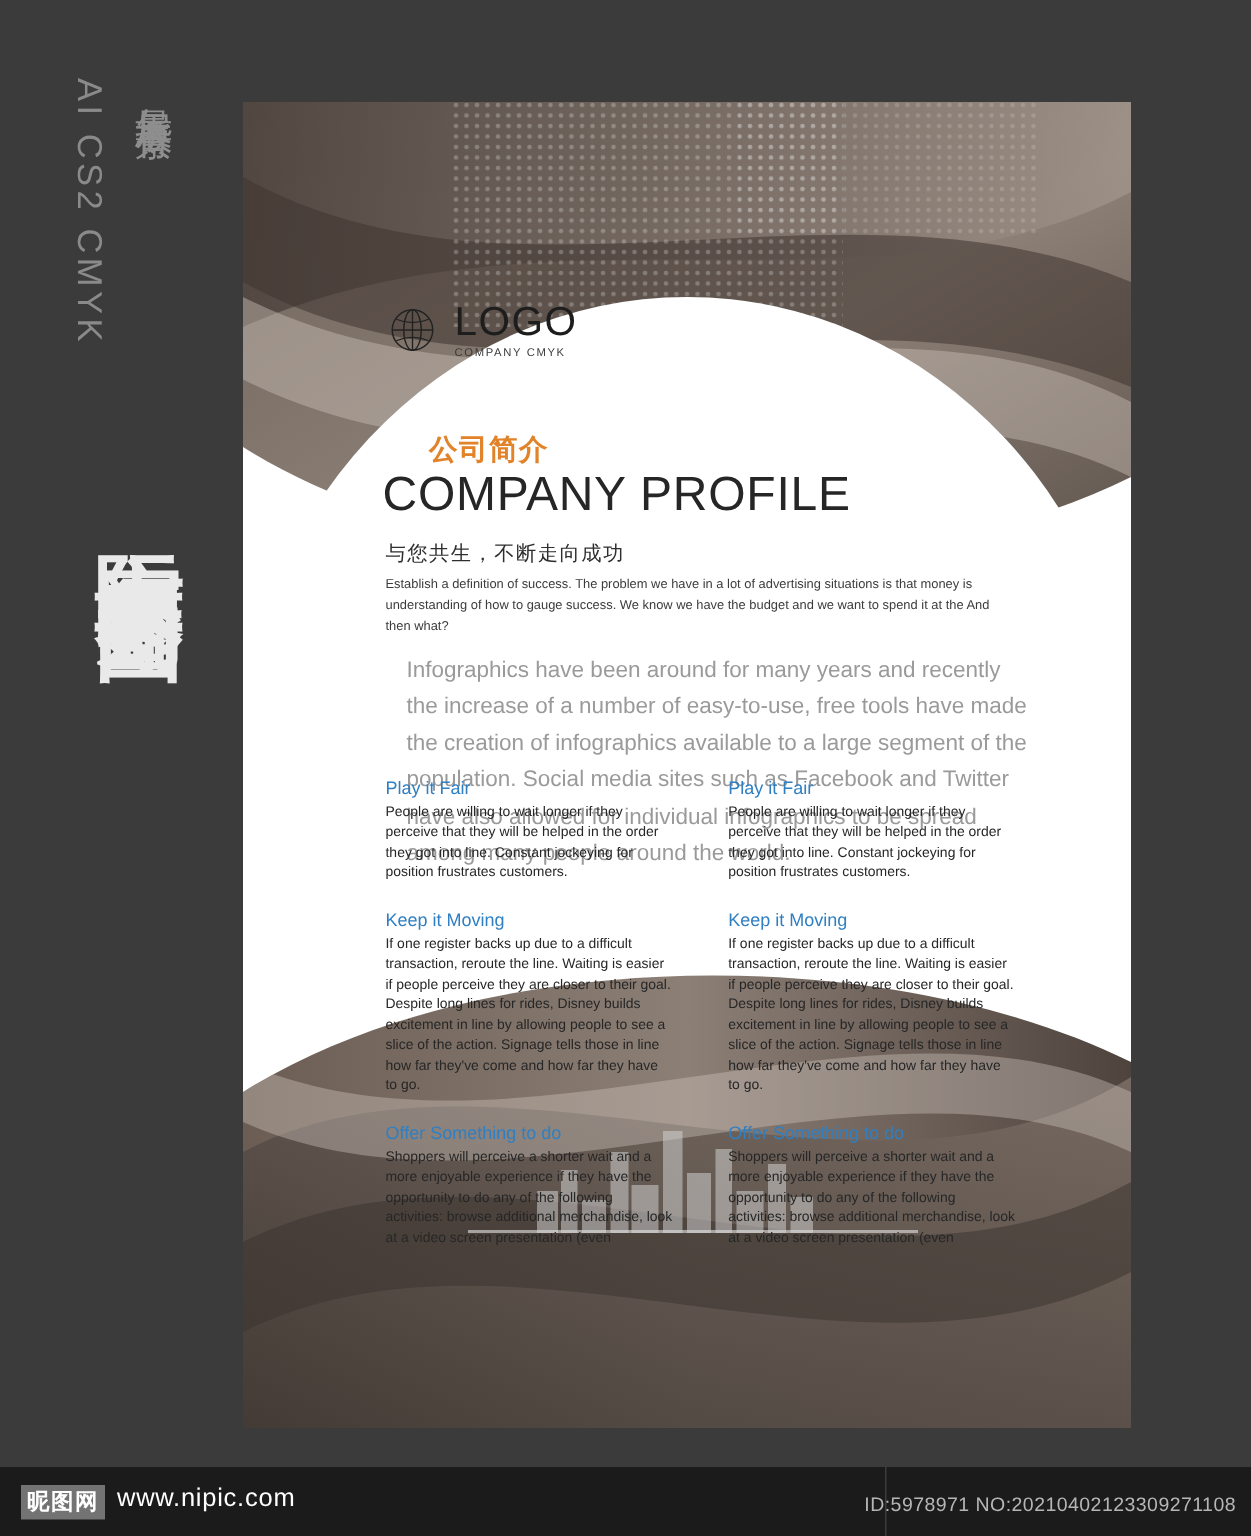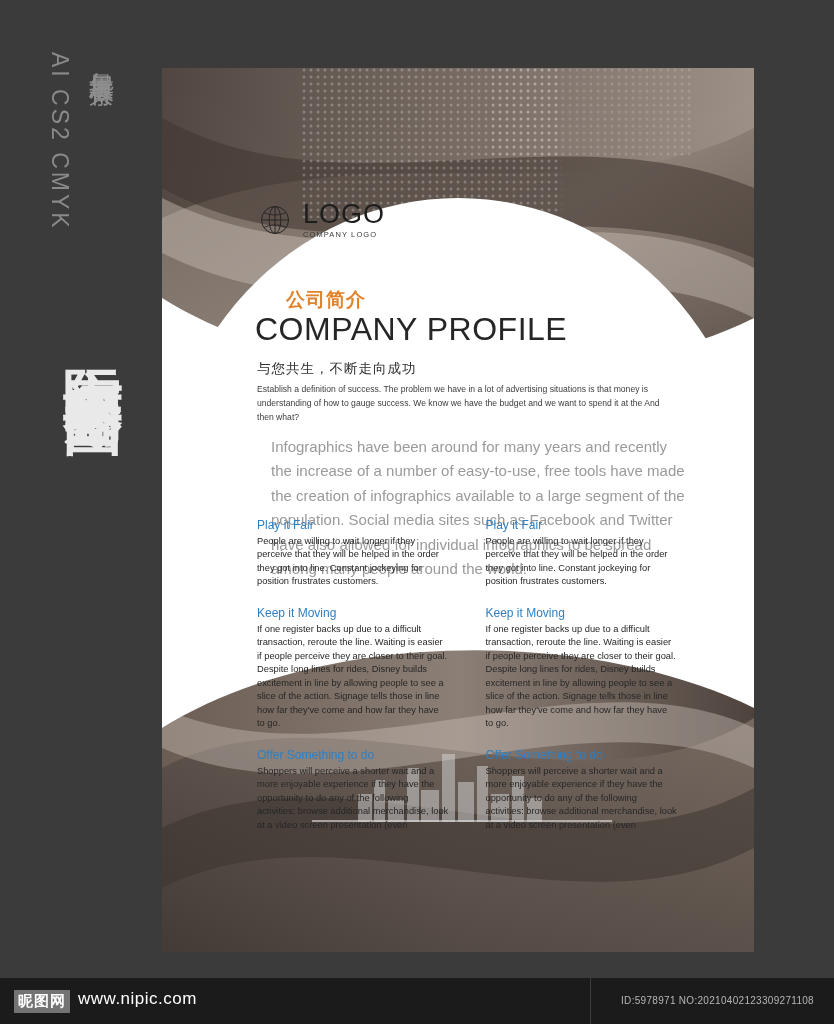--- a/index.html
+++ b/index.html
@@ -197,24 +197,24 @@
     position: absolute;
     left: 78px;
     top: 11px;
     color: #fff;
     font-size: 17px;
     font-weight: normal;
     letter-spacing: 0.5px;
   }
   #footer-meta {
     position: absolute;
-    right: 20px;
+    right: 10px;
     top: 17px;
     color: #b6b6b6;
-    font-size: 10px;
+    font-size: 13px;
     letter-spacing: 0.3px;
     padding-left: 44px;
   }
   #footer-divider {
     position: absolute;
     left: 590px;
     top: 0;
     width: 1px;
     height: 46px;
     background: #3d3d3d;
@@ -305,21 +305,21 @@
         <svg class="logo-mark" viewBox="0 0 40 40">
           <circle cx="20" cy="20" r="15" fill="none" stroke="#222" stroke-width="1.1"></circle>
           <ellipse cx="20" cy="20" rx="6.5" ry="15" fill="none" stroke="#222" stroke-width="1"></ellipse>
           <line x1="5" y1="20" x2="35" y2="20" stroke="#222" stroke-width="1"></line>
           <path d="M8,12 Q20,17 32,12" fill="none" stroke="#222" stroke-width="0.9"></path>
           <path d="M8,28 Q20,23 32,28" fill="none" stroke="#222" stroke-width="0.9"></path>
           <line x1="20" y1="5" x2="20" y2="35" stroke="#222" stroke-width="1"></line>
         </svg>
         <div class="logo-text-wrap">
           <div class="logo-title">LOGO</div>
-          <div class="logo-sub">COMPANY LOGO</div>
+          <div class="logo-sub">COMPANY CMYK</div>
         </div>
       </div>
 
       <div class="title-cn">公司简介</div>
       <div class="title-en">COMPANY PROFILE</div>
       <div class="subtitle-cn">与您共生，不断走向成功</div>
       <div class="lead-para">Establish a definition of success.  The problem we have in a lot of advertising situations is that money is understanding of how to gauge success. We know we have the budget and we want to spend it at the And then what?</div>
       <div class="second-para">Infographics have been around for many years and recently the increase of a number of easy-to-use, free tools have made the creation of infographics available to a large segment of the population. Social media sites such as Facebook and Twitter have also allowed for individual infographics to be spread among many people around the world.</div>
 
       <div class="cols">

